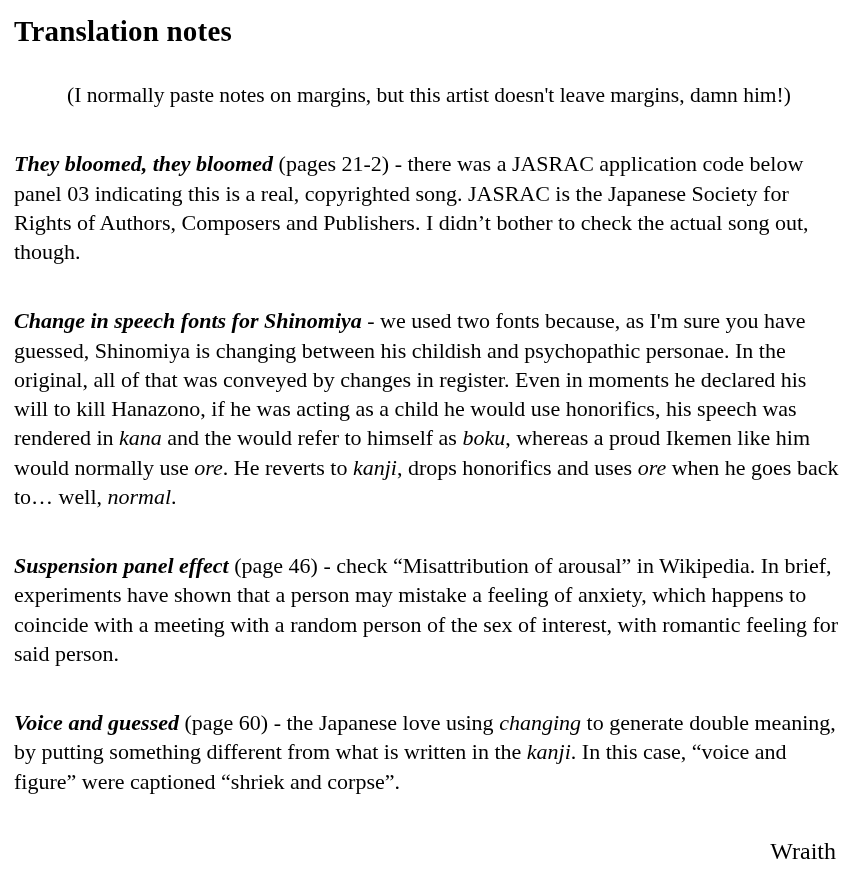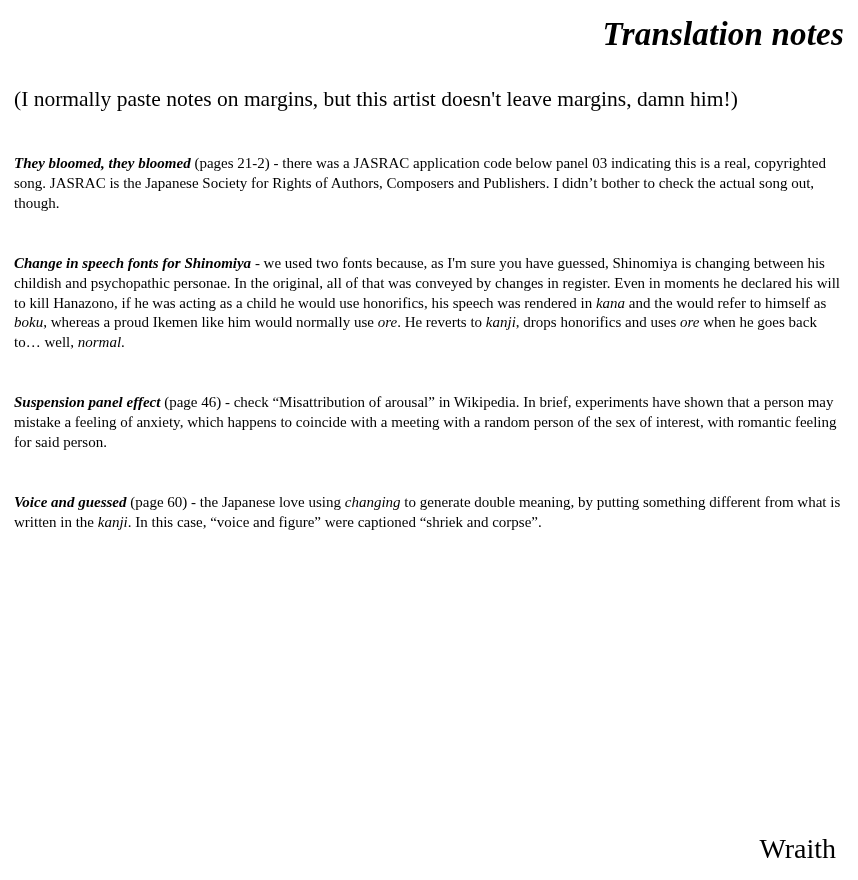--- a/index.html
+++ b/index.html
@@ -15,51 +15,50 @@
     overflow: hidden;
   }
   .page {
     width: 858px;
     height: 880px;
     box-sizing: border-box;
     padding: 8px 14px 0 14px;
     position: relative;
   }
   .doc-title {
-    text-align: right;
-    font-size: 33px;
+    text-align: left;
+    font-size: 29px;
     font-weight: bold;
     letter-spacing: 0.2px;
     margin: 8px 0 0 0;
     line-height: 1.1;
-    font-style: italic;
   }
   .intro {
     font-size: 21.5px;
     line-height: 1.28;
     margin-top: 34px;
-    text-align: left;
+    text-align: center;
   }
   .note {
-    font-size: 15px;
+    font-size: 22px;
     line-height: 1.33;
     margin-top: 40px;
     text-align: left;
   }
   .note .term {
     font-weight: bold;
     font-style: italic;
   }
   .note i {
   }
   .signature {
     position: absolute;
     right: 22px;
     bottom: 14px;
-    font-size: 28px;
+    font-size: 24px;
     line-height: 1.2;
   }
 </style>
 </head>
 <body>
 
 <div class="page">
   <h1 class="doc-title">Translation notes</h1>
   <p class="intro">(I normally paste notes on margins, but this artist doesn't leave margins, damn him!)</p>
   <div id="notes-list">

